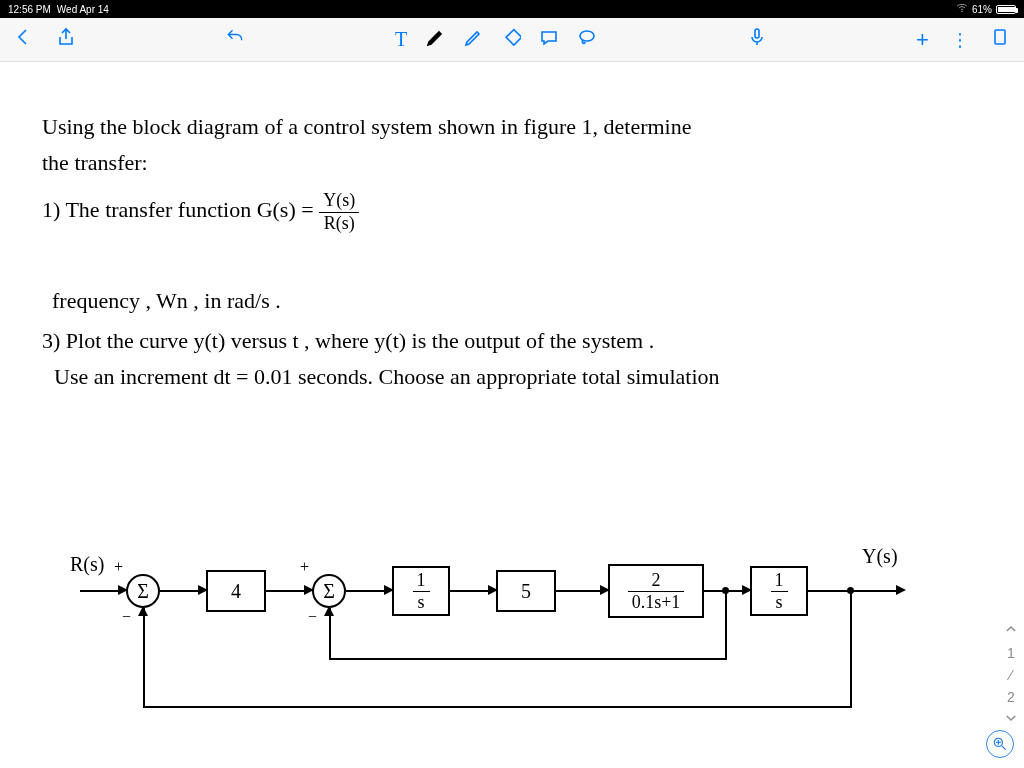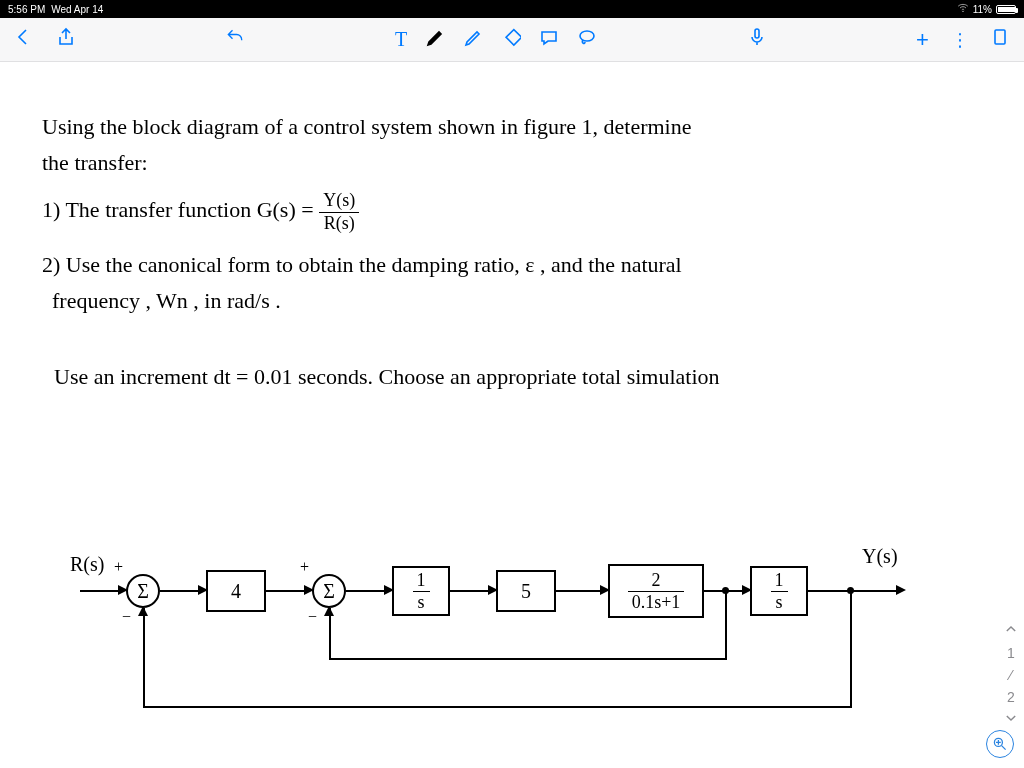--- a/index.html
+++ b/index.html
@@ -33,31 +33,31 @@
   
   .edgecol { position:absolute; right:6px; top:560px; display:flex; flex-direction:column; align-items:center; gap:6px; color:#8a8a8e; font-size:14px; }
   .edgecol svg { width:14px; height:14px; stroke:#8a8a8e; fill:none; stroke-width:2; }
   .zoom-btn { position:absolute; right:10px; bottom:10px; width:28px; height:28px; border:1.5px solid #2b84e0; border-radius:50%; display:flex; align-items:center; justify-content:center; color:#2b84e0; font-size:16px; }
 </style>
 </head>
 <body>
 
 <div class="statusbar">
   <div class="left">
-    <span>5:56 PM</span>
+    <span>12:56 PM</span>
     <span>Wed Apr 14</span>
   </div>
   <div class="right">
     <span>
       <svg viewBox="0 0 20 20" width="12" height="12">
           <path d="M2 7c4-4 12-4 16 0M5 10c3-3 7-3 10 0M8 13c1.3-1.3 2.7-1.3 4 0" stroke="#fff" fill="none"></path>
           <circle cx="10" cy="15.5" r="1" fill="#fff"></circle>
         </svg>
     </span>
-    <span>11%</span>
+    <span>61%</span>
     <span class="battery">
         <span class="level" style="width:94%"></span>
       </span>
   </div>
 </div>
 
 <div class="toolbar">
   <div class="group">
     <span><svg viewBox="0 0 20 20">
           <polyline points="12,3 5,10 12,17"></polyline>
@@ -108,22 +108,22 @@
 <div class="canvas">
   <div class="hw" style="left:42px;top:52px">Using the block diagram of a control system shown in figure 1, determine</div>
   <div class="hw" style="left:42px;top:88px">the transfer:</div>
   <div class="hw" style="left:42px;top:128px">
     <span>1) The transfer function  G(s) = </span>
     <span class="frac">
       <span class="num">Y(s)</span>
       <span class="den">R(s)</span>
     </span>
   </div>
-  <div class="hw" style="left:42px;top:190px">2) Use the canonical form to obtain the damping ratio, ε , and the natural</div>
   <div class="hw" style="left:52px;top:226px">   frequency , Wn , in rad/s .</div>
+  <div class="hw" style="left:42px;top:266px">3) Plot the curve y(t) versus t , where y(t) is the output of the system .</div>
   <div class="hw" style="left:54px;top:302px">   Use an increment dt = 0.01 seconds. Choose an appropriate total simulation</div>
 
   <div class="diagram">
 
     <div class="hw" style="left:0px;top:0px;font-size:20px">R(s)</div>
     <div class="hw" style="left:792px;top:-8px;font-size:20px">Y(s)</div>
 
     <div class="wire" style="left:10px;top:38px;width:40px;height:2px"></div>
     <div class="arrow-r" style="left:48px;top:33px"></div>
 

